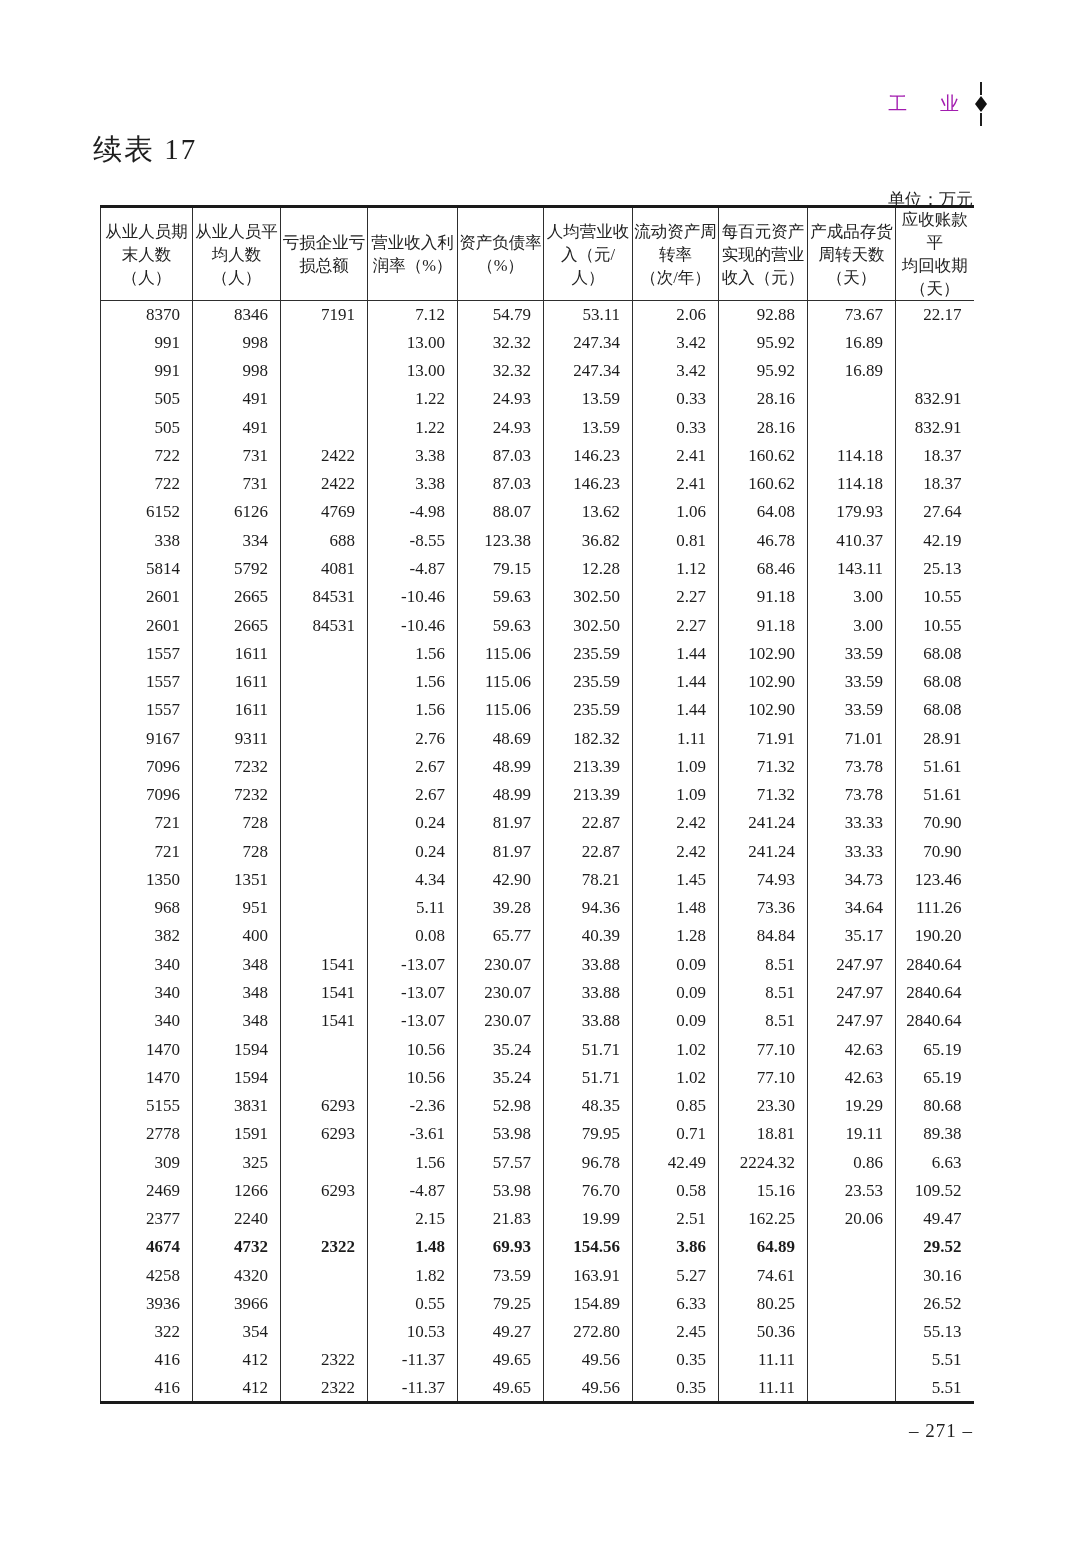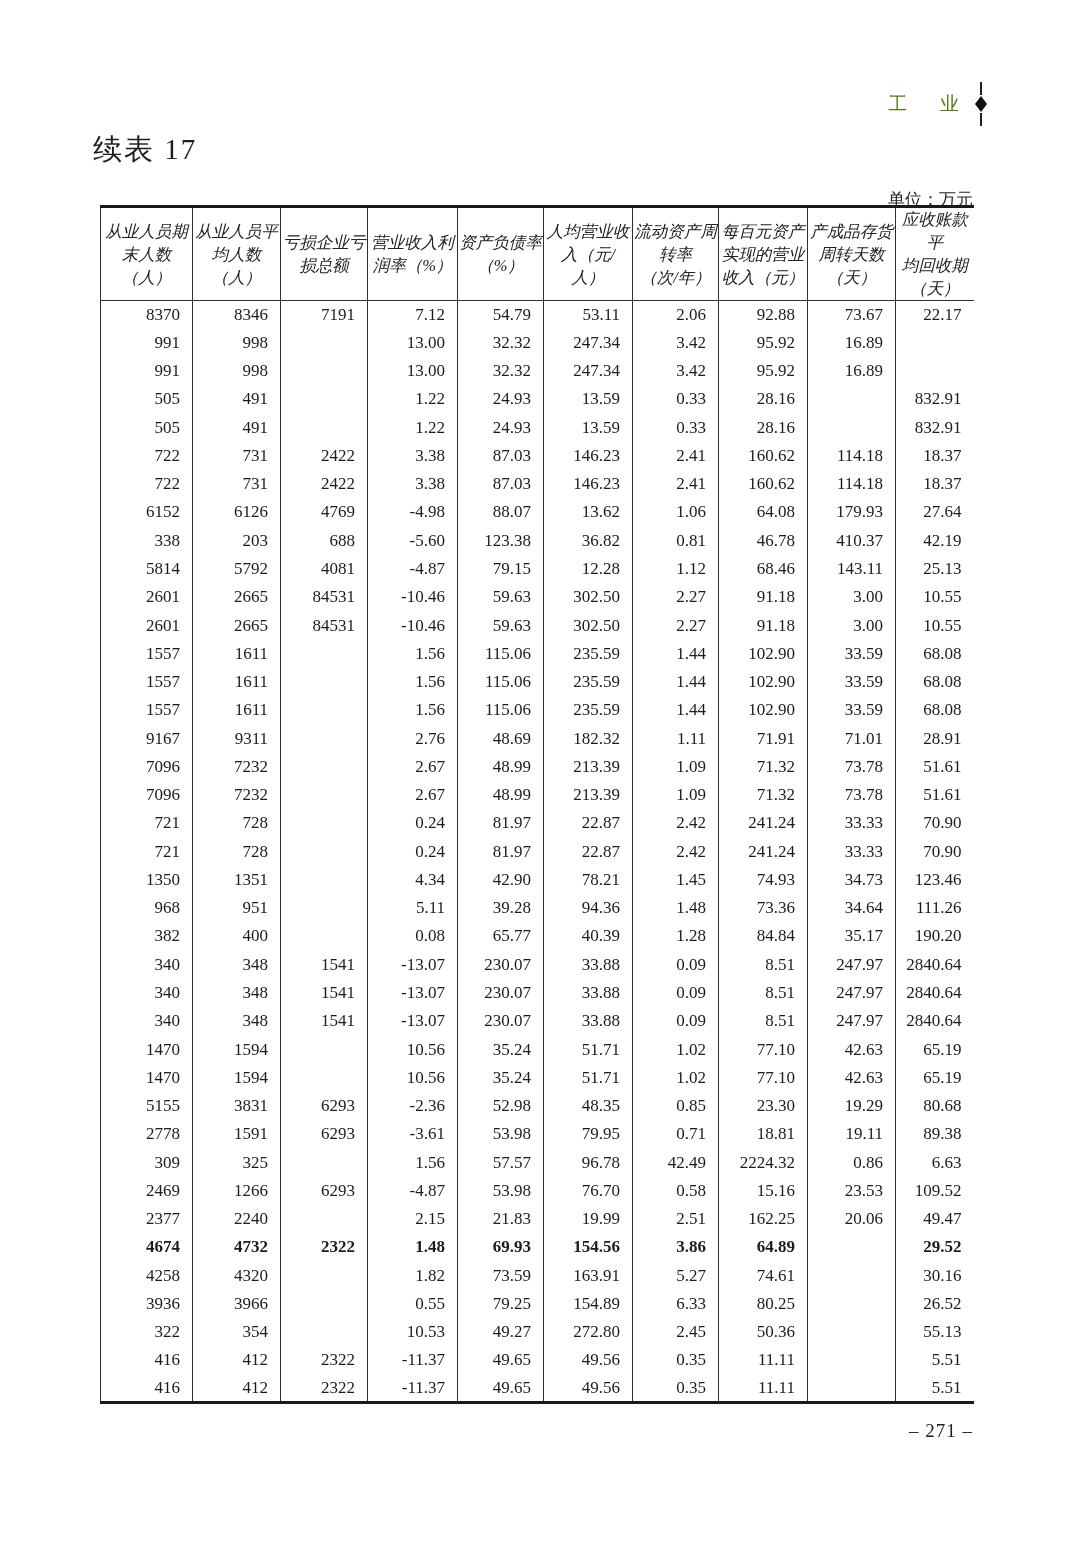--- a/index.html
+++ b/index.html
@@ -3,38 +3,38 @@
 <meta charset="utf-8">
 <style>
   html, body { margin:0; padding:0; background:#ffffff; }
   .page {
     position:relative; width:1090px; height:1550px; background:#ffffff;
     font-family:"Liberation Serif","DejaVu Serif",serif; color:#1e1e1e;
     overflow:hidden;
   }
   
   .corner { position:absolute; top:82px; right:103px; display:flex; align-items:center; }
-  .corner-label { font-size:19px; letter-spacing:14px; color:#4d7c0f; }
+  .corner-label { font-size:19px; letter-spacing:14px; color:#a21caf; }
   .tab-mark { display:flex; flex-direction:column; align-items:center; margin-left:2px; }
   .tab-line { width:1.5px; height:13px; background:#1e1e1e; }
   .tab-diamond {
     width:12px; height:16px; background:#111;
     clip-path:polygon(50% 0, 100% 50%, 50% 100%, 0 50%); margin:1px 0;
   }
   
   .title { position:absolute; left:93px; top:130px; margin:0; font-size:29px; font-weight:400; letter-spacing:2px; }
   .unit { position:absolute; top:176px; right:117px; font-size:17px;margin-top:12px; }
   
   table.stat {
     position:absolute; left:100px; top:205px; width:873px;
     border-collapse:collapse; table-layout:fixed;
     border-top:3px solid #1a1a1a; border-bottom:3px solid #1a1a1a;
     border-left:1px solid #2e2e2e;
   }
-  table.stat thead tr { height:93px;font-style:italic; }
+  table.stat thead tr { height:93px; }
   table.stat th {
     border-right:1px solid #2e2e2e; border-bottom:1px solid #2e2e2e;
     font-weight:400; font-size:16.5px; line-height:23px;
     padding:0 1px; vertical-align:middle; text-align:center; color:#222;
   }
   table.stat th:last-child, table.stat td:last-child { border-right:none; }
   table.stat tbody tr { height:28.28px; }
   table.stat td {
     border-right:1px solid #2e2e2e;
     font-size:17px; text-align:right; padding:0 12px 0 0;
@@ -215,23 +215,23 @@
           <td>-4.98</td>
           <td>88.07</td>
           <td>13.62</td>
           <td>1.06</td>
           <td>64.08</td>
           <td>179.93</td>
           <td>27.64</td>
         </tr>
         <tr>
           <td>338</td>
-          <td>203</td>
+          <td>334</td>
           <td>688</td>
-          <td>-5.60</td>
+          <td>-8.55</td>
           <td>123.38</td>
           <td>36.82</td>
           <td>0.81</td>
           <td>46.78</td>
           <td>410.37</td>
           <td>42.19</td>
         </tr>
         <tr>
           <td>5814</td>
           <td>5792</td>

